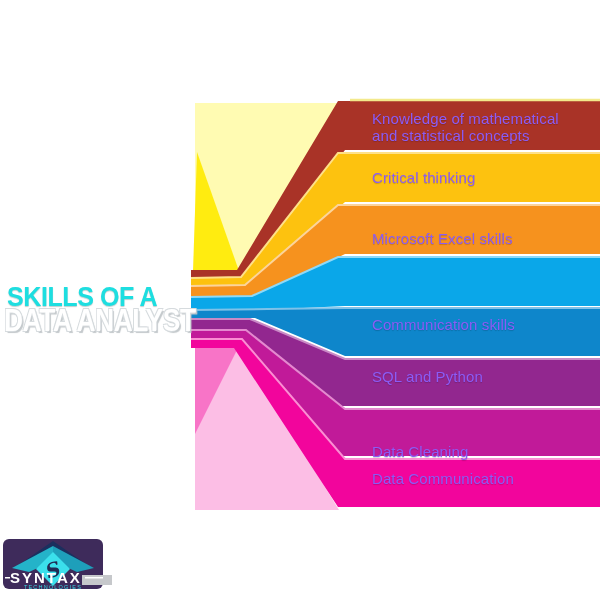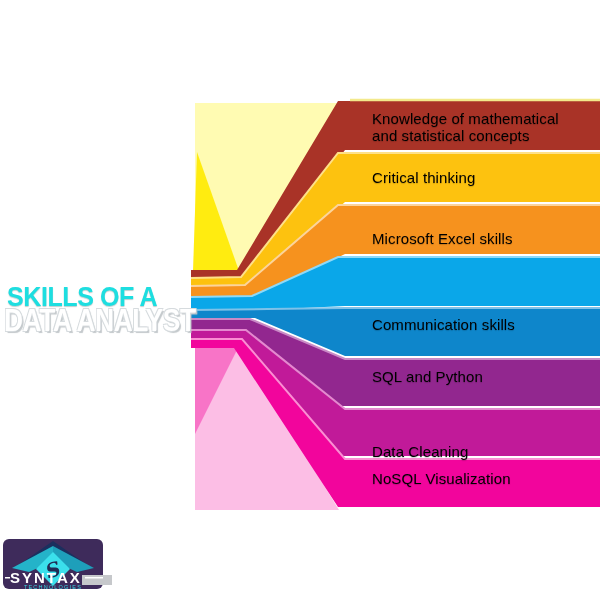--- a/index.html
+++ b/index.html
@@ -3,21 +3,21 @@
 <meta charset="utf-8">
 <style>
   html,body{margin:0;padding:0;background:#fff;}
   .stage{
     position:relative;width:600px;height:600px;overflow:hidden;
     background:#fff;font-family:"Liberation Sans",sans-serif;
   }
   .art{position:absolute;left:0;top:0;}
   .band-label{
     position:absolute;left:372px;width:225px;
-    color:#000000;font-size:15px;line-height:17px;
+    color:#8b5cf6;font-size:15px;line-height:17px;
     white-space:pre-line;letter-spacing:0.1px;
     text-shadow:0 1px 1px rgba(0,0,0,0.18);
   }
   .title{
     position:absolute;left:0;top:0;width:240px;
   }
   .title-line1{
     position:absolute;left:7px;top:284px;
     font-size:27px;line-height:27px;font-weight:bold;
     letter-spacing:-0.5px;color:#1ddee0;
@@ -92,18 +92,18 @@
     <div class="title-line2">DATA ANALYST</div>
   </div>
 
   <div class="band-label" style="top:110px">Knowledge of mathematical
 and statistical concepts</div>
   <div class="band-label" style="top:169px">Critical thinking</div>
   <div class="band-label" style="top:230px">Microsoft Excel skills</div>
   <div class="band-label" style="top:316px">Communication skills</div>
   <div class="band-label" style="top:368px">SQL and Python</div>
   <div class="band-label" style="top:443px">Data Cleaning</div>
-  <div class="band-label" style="top:470px">NoSQL Visualization</div>
+  <div class="band-label" style="top:470px">Data Communication</div>
 
   <div class="logo-brand">SYNTAX</div>
   <div class="logo-sub">TECHNOLOGIES</div>
 
 </div>
 
 </body></html>

